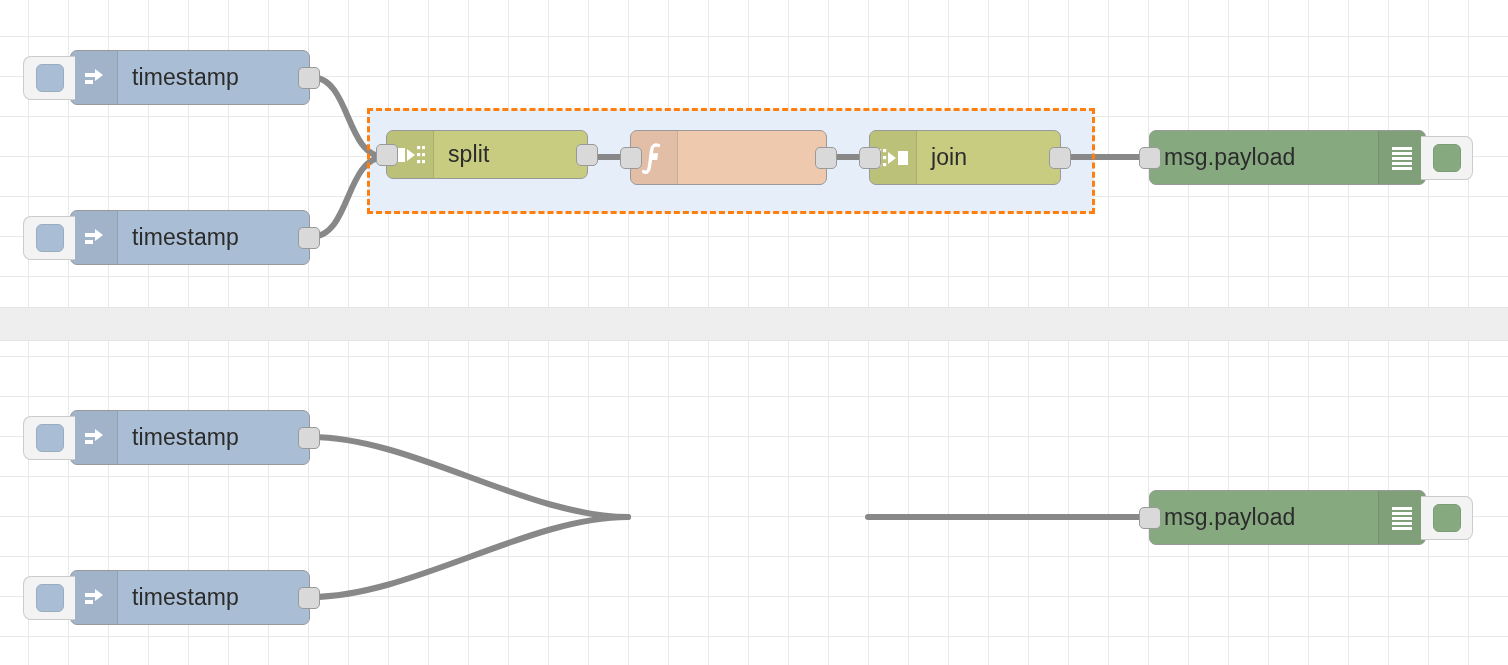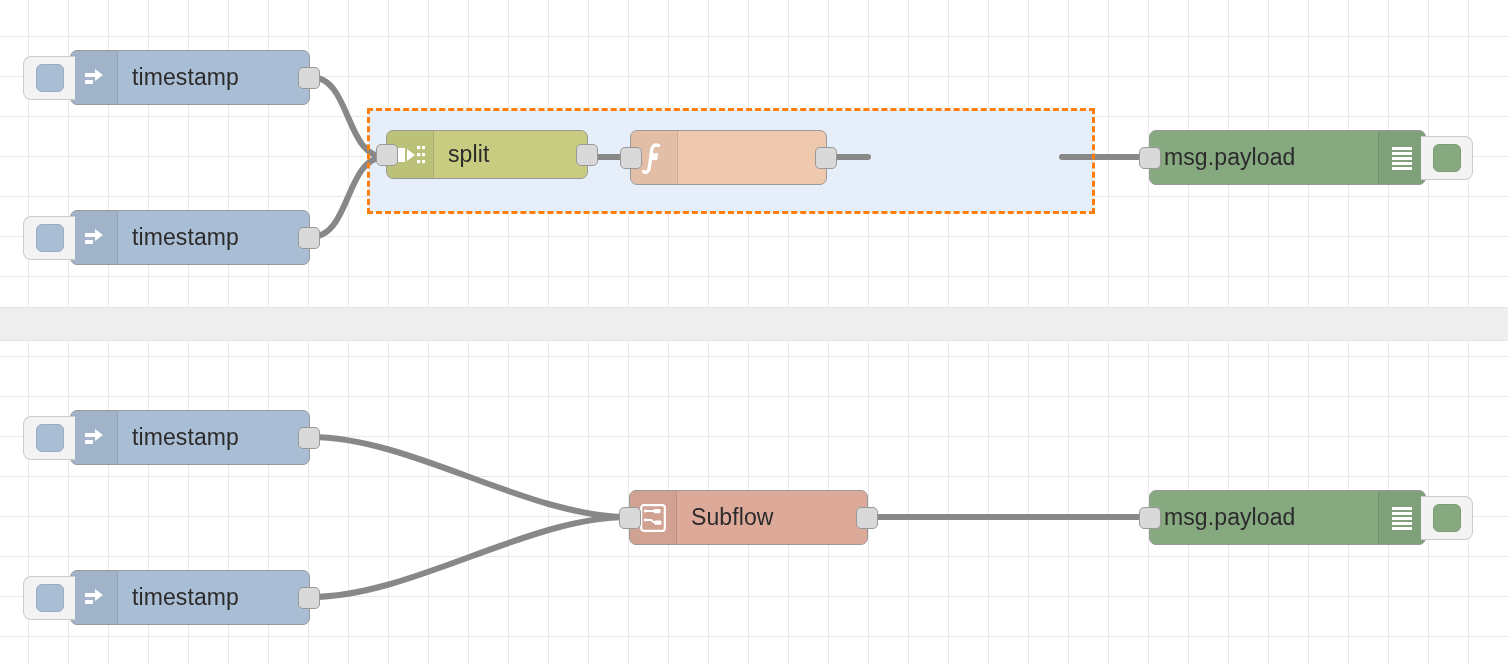--- a/index.html
+++ b/index.html
@@ -280,20 +280,41 @@
           <path d="M16.5 3.5 C12.5 2 10 4 9.6 8.5 L9 13 H14.2 L13.7 16.4 H8.6 L7.3 25.6
                    C6.7 30 4 31.2 1.6 29.6" fill="none" stroke="#ffffff" stroke-width="3.4" stroke-linecap="round"></path>
         </svg>
       </div>
       <div class="label-cell"></div>
     </div>
     <div class="port in"></div>
     <div class="port out"></div>
   </div>
 
+  <div class="node n-split" style="left:869px;top:130px;width:192px;height:55px;">
+    <div class="node-inner">
+      <div class="icon-cell">
+        <svg class="gly" width="30" height="22" viewBox="0 0 30 22">
+          <g fill="#ffffff">
+            <rect x="0" y="2" width="3.2" height="3.2"></rect>
+              <rect x="5" y="2" width="3.2" height="3.2"></rect>
+            <rect x="0" y="9" width="3.2" height="3.2"></rect>
+              <rect x="5" y="9" width="3.2" height="3.2"></rect>
+            <rect x="0" y="16" width="3.2" height="3.2"></rect>
+              <rect x="5" y="16" width="3.2" height="3.2"></rect>
+          </g>
+          <path d="M10 5 L18 11 L10 17 Z" fill="#ffffff"></path>
+          <rect x="20" y="4" width="10" height="14" fill="#ffffff"></rect>
+        </svg>
+      </div>
+      <div class="label-cell">join</div>
+    </div>
+    <div class="port in"></div>
+    <div class="port out"></div>
+  </div>
 
   <div class="sel-box" style="left:367px;top:108px;width:728px;height:106px;"></div>
 
   <div class="node n-debug" style="left:1149px;top:130px;width:277px;height:55px;">
     <div class="node-inner">
       <div class="label-cell">msg.payload</div>
       <div class="icon-cell right">
         <svg class="gly" width="24" height="26" viewBox="0 0 24 26">
           <g fill="#ffffff">
             <rect x="2" y="2" width="20" height="3"></rect>
@@ -336,44 +357,20 @@
         <svg class="gly" width="26" height="26" viewBox="0 0 26 26">
           <path d="M4 8 H14 V4 L22 10 L14 16 V12 H4 Z" fill="#ffffff"></path>
           <path d="M4 15 H12 V19 H4 Z" fill="#ffffff"></path>
         </svg>
       </div>
       <div class="label-cell">timestamp</div>
     </div>
     <div class="port out"></div>
   </div>
 
-  <div class="node n-subflow" style="left:629px;top:490px;width:239px;height:55px;">
-    <div class="node-inner">
-      <div class="icon-cell">
-        <svg class="gly" width="28" height="30" viewBox="0 0 28 30">
-          <rect x="2.2" y="2.2" width="23.6" height="25.6" rx="2.5" fill="none" stroke="#ffffff" stroke-width="2.2"></rect>
-          <g fill="none" stroke="#ffffff" stroke-width="1.9" stroke-linecap="round">
-            <path d="M6 8 H11"></path>
-            <path d="M11 8 L15 8"></path>
-            <path d="M6 17 H12"></path>
-            <path d="M12 17 L16 20"></path>
-          </g>
-          <g fill="#ffffff">
-            <rect x="14.5" y="6" width="7" height="4.2" rx="1.2"></rect>
-            <rect x="15.5" y="17.5" width="7" height="4.2" rx="1.2"></rect>
-            <rect x="5" y="6.6" width="2.6" height="3" rx="1"></rect>
-            <rect x="5" y="15.6" width="2.6" height="3" rx="1"></rect>
-          </g>
-        </svg>
-      </div>
-      <div class="label-cell">Subflow</div>
-    </div>
-    <div class="port in"></div>
-    <div class="port out"></div>
-  </div>
 
   <div class="node n-debug" style="left:1149px;top:490px;width:277px;height:55px;">
     <div class="node-inner">
       <div class="label-cell">msg.payload</div>
       <div class="icon-cell right">
         <svg class="gly" width="24" height="26" viewBox="0 0 24 26">
           <g fill="#ffffff">
             <rect x="2" y="2" width="20" height="3"></rect>
             <rect x="2" y="7" width="20" height="3"></rect>
             <rect x="2" y="12" width="20" height="3"></rect>

